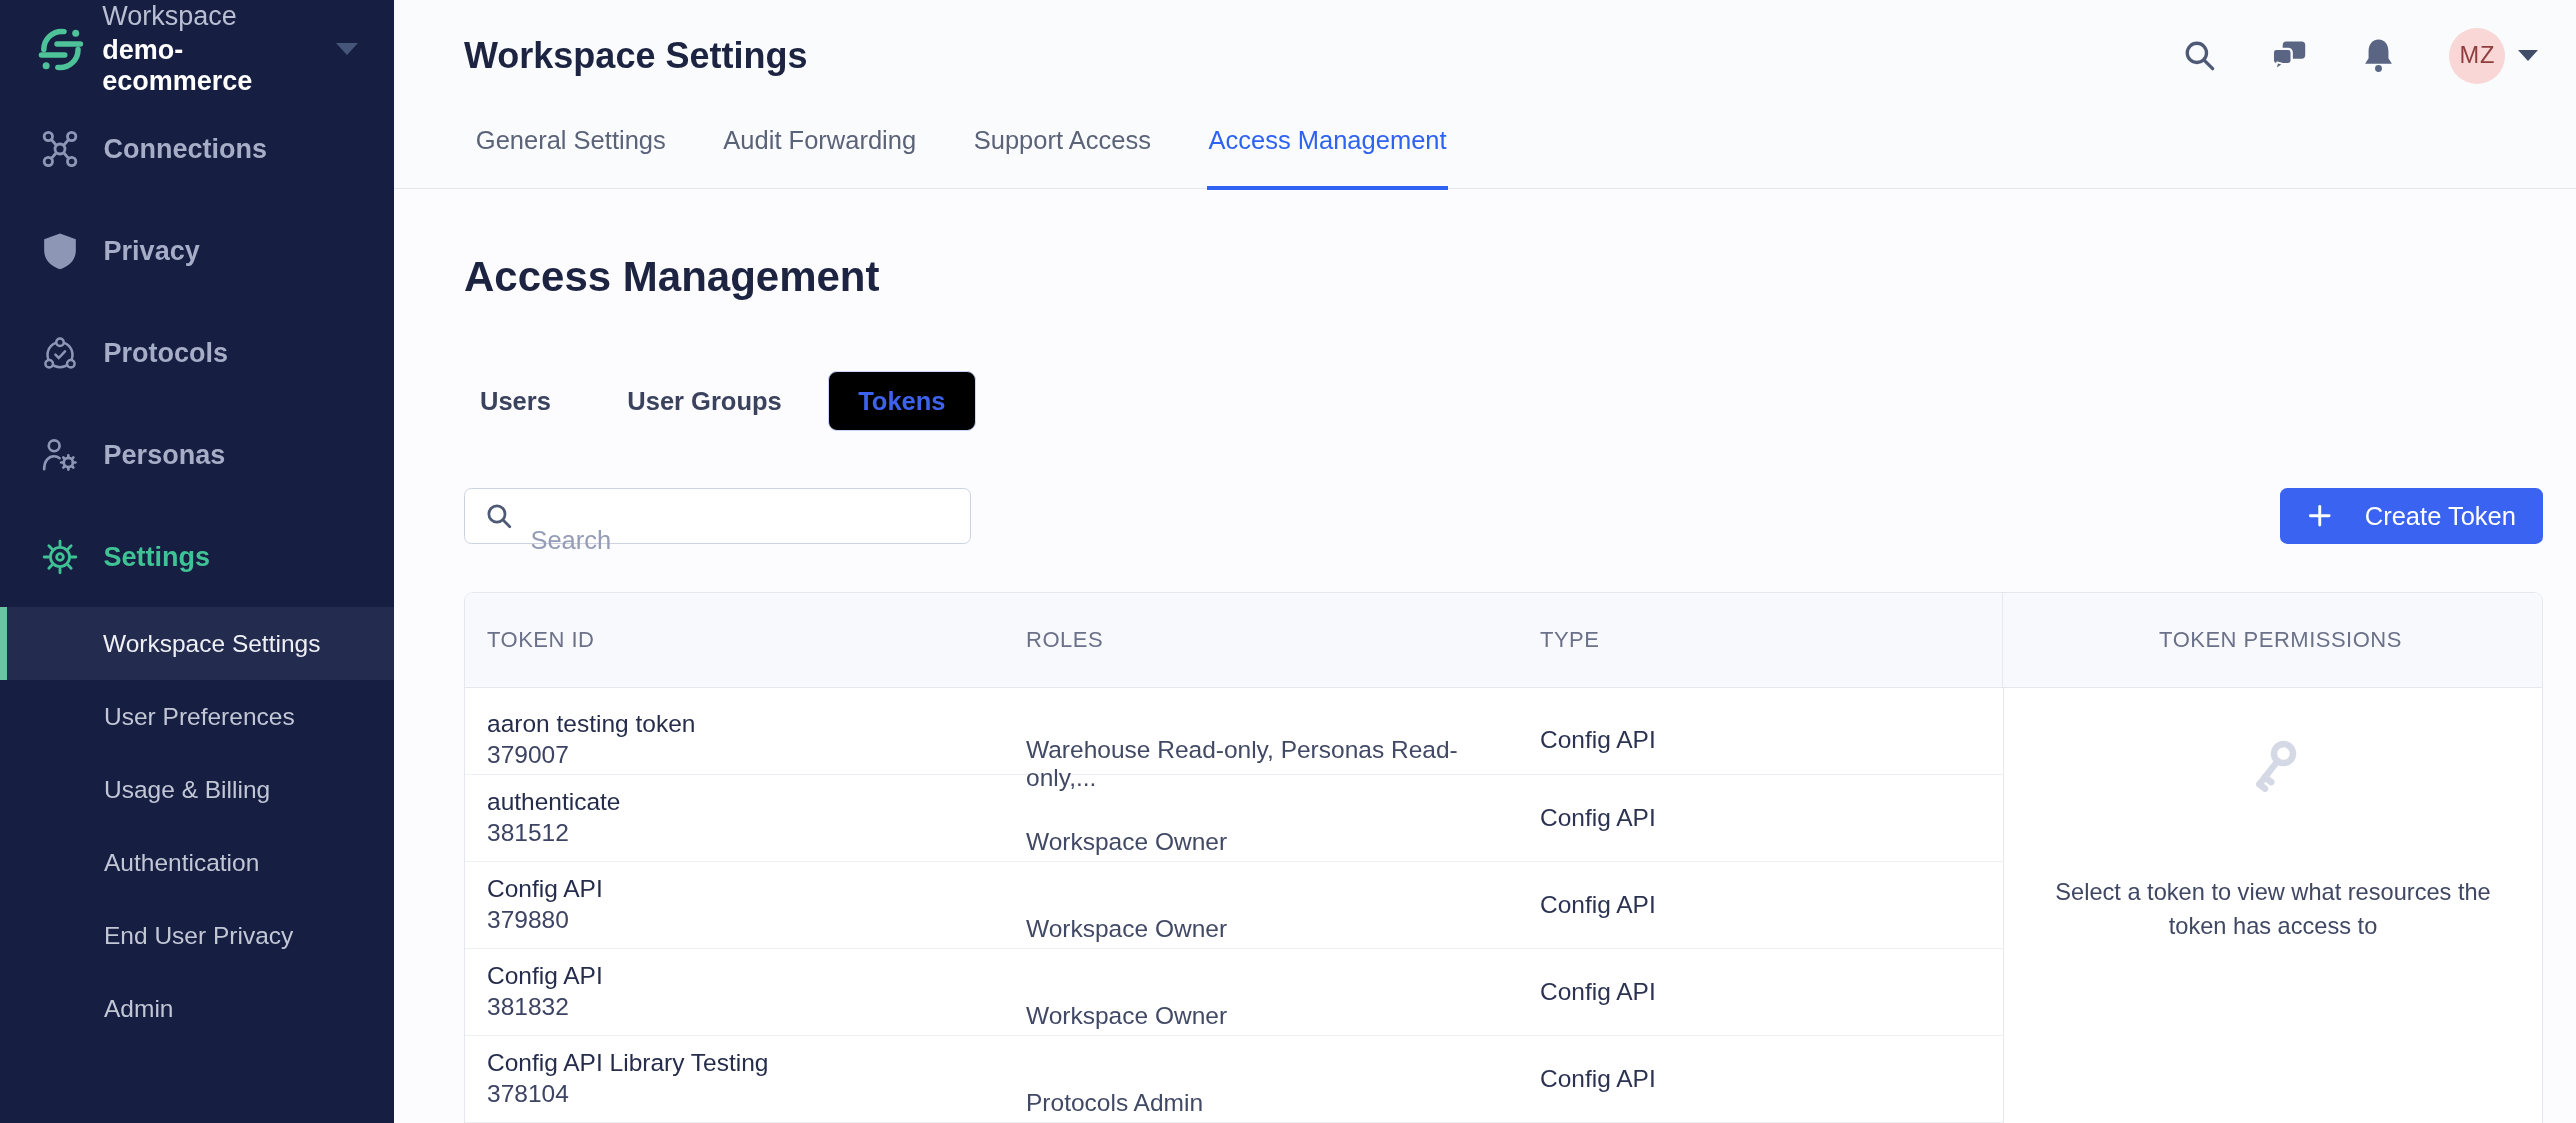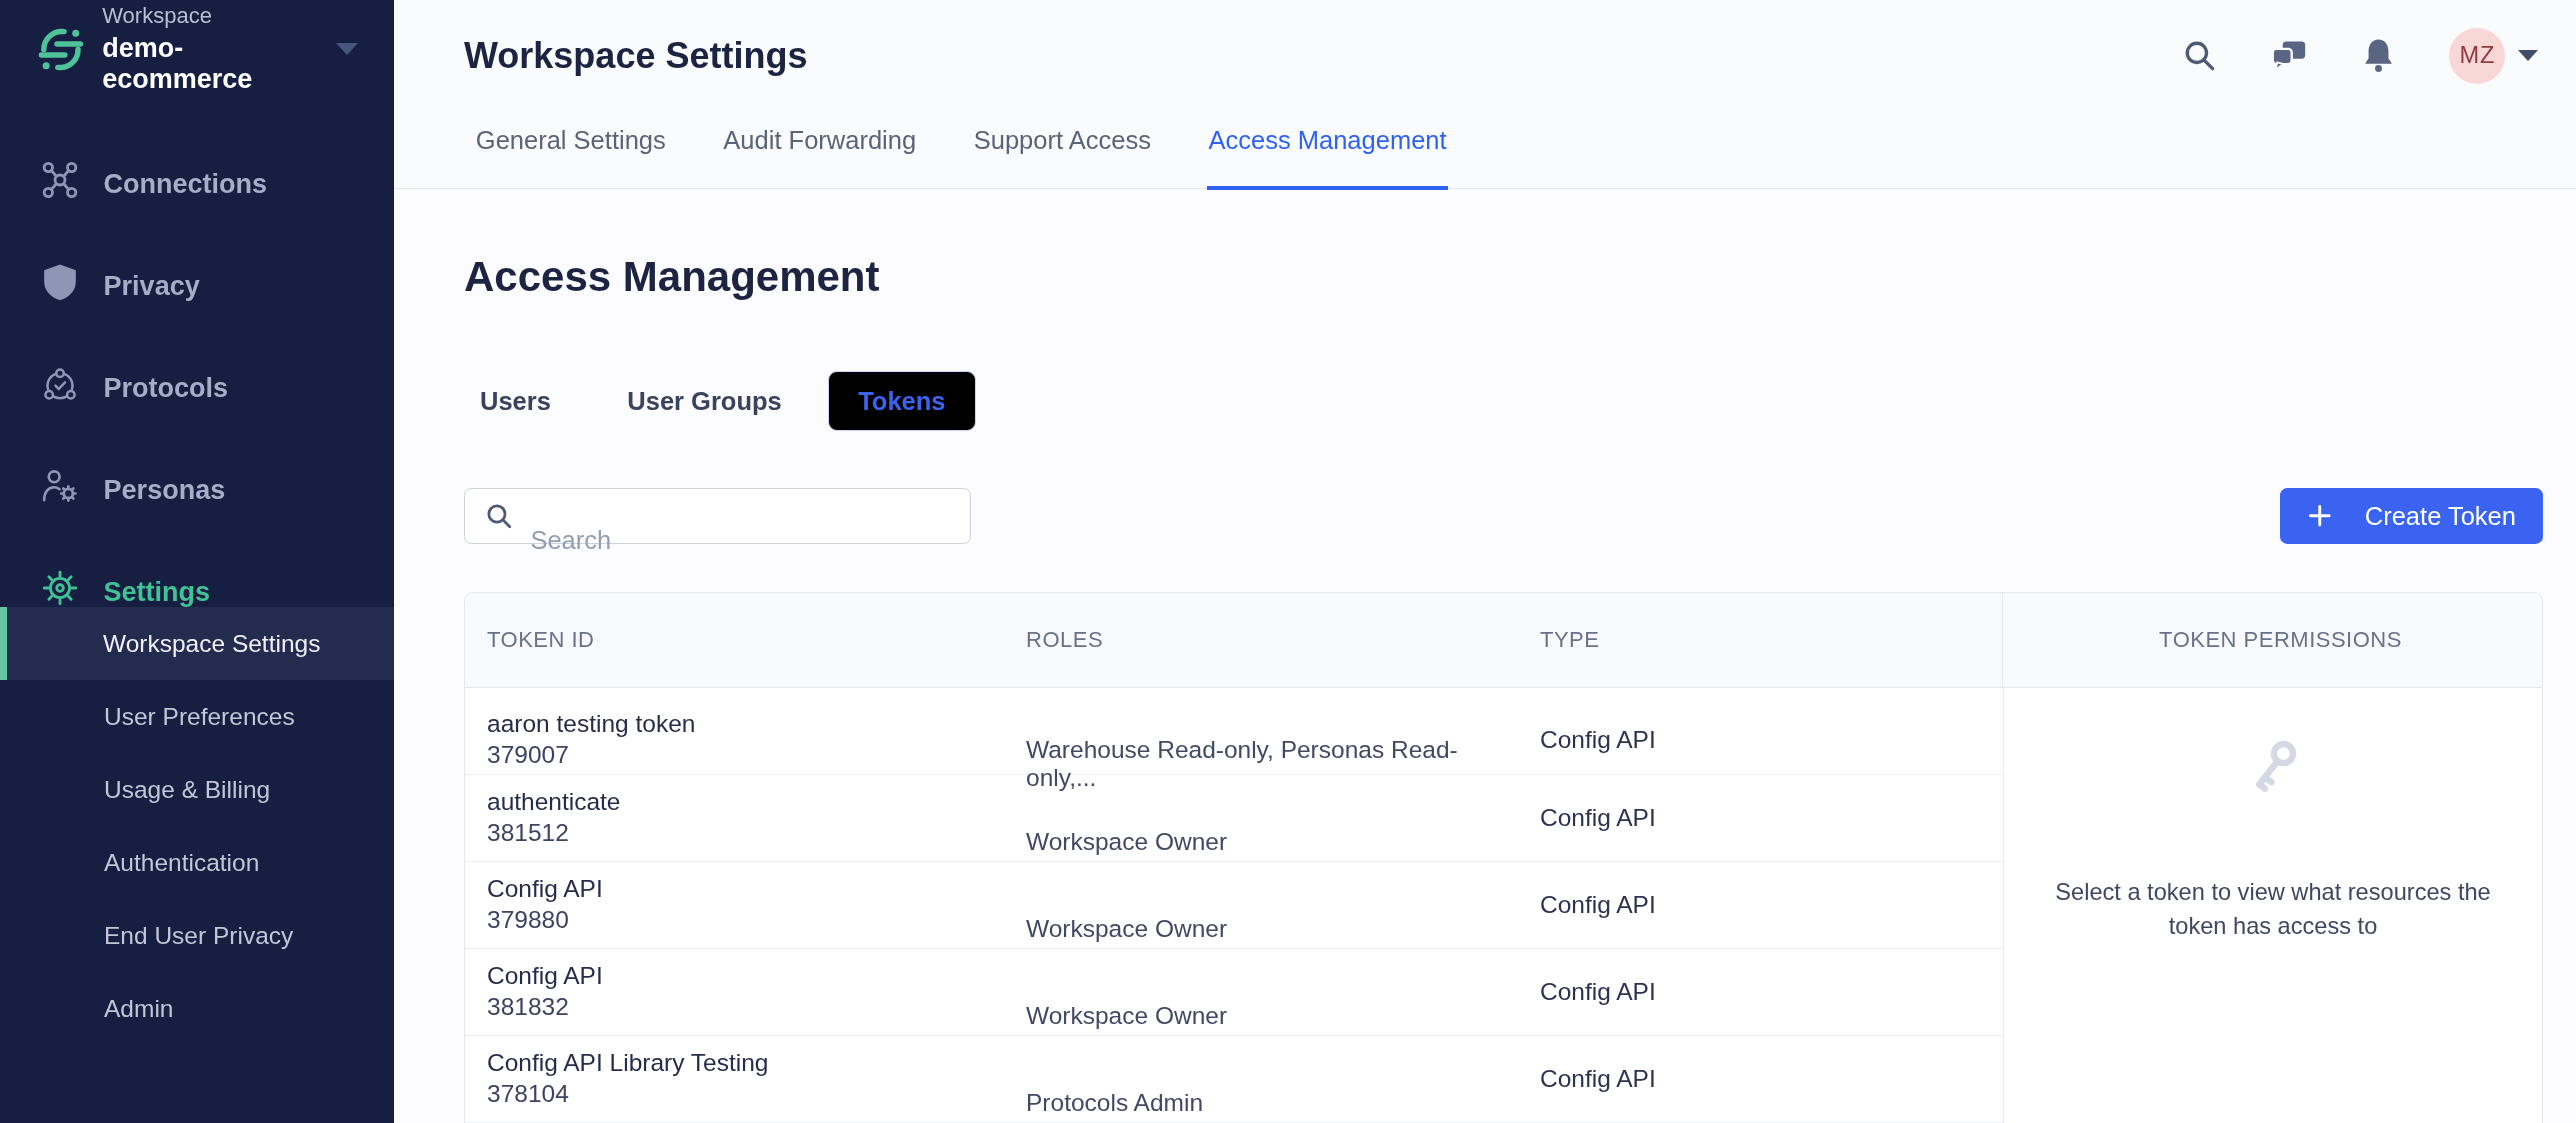--- a/index.html
+++ b/index.html
@@ -16,31 +16,31 @@
   
   .sidebar {
     position: absolute; left: 0; top: 0; width: 394px; height: 1123px;
     background: #161e42;
   }
   .ws-switcher {
     height: 98px; display: flex; align-items: center;
     padding-left: 36px; padding-right: 36px; gap: 16.4px; cursor: pointer;
   }
   .ws-texts { display: flex; flex-direction: column; gap: 3.6px; }
-  .ws-label { font-size: 22px; color: #b9bfd2; }
+  .ws-label { font-size: 27px; color: #b9bfd2; }
   .ws-name  { font-size: 27px; font-weight: 700; color: #ffffff; }
   .ws-caret {
     margin-left: auto;
     width: 0; height: 0;
     border-left: 11px solid transparent; border-right: 11px solid transparent;
     border-top: 12.7px solid #46567a;
   }
   .nav { position: absolute; top: 98px; left: 0; width: 394px; }
   .nav-item {
-    height: 102px; display: flex; align-items: flex-end;
+    height: 102px; display: flex; align-items: center;
     padding-left: 40px; gap: 23.6px; cursor: pointer;
   }
   .nav-item .nav-icon { width: 40px; height: 40px; flex: 0 0 40px; }
   .nav-item .nav-label { font-size: 27px; font-weight: 600; color: #a6adc6; }
   .nav-item.active-green .nav-label { color: #3fc294; }
   .subnav { position: absolute; top: 607px; left: 0; width: 394px; }
   .subnav-item {
     height: 73px; display: flex; align-items: center;
     padding-left: 104px; cursor: pointer;
   }

